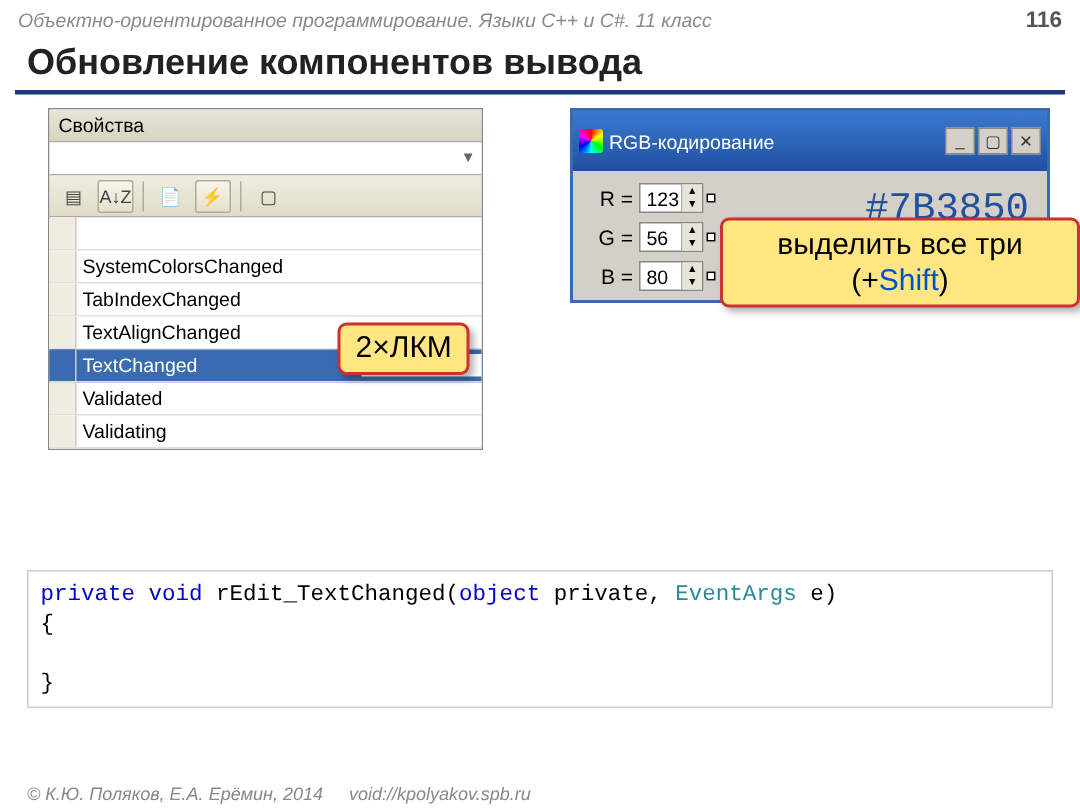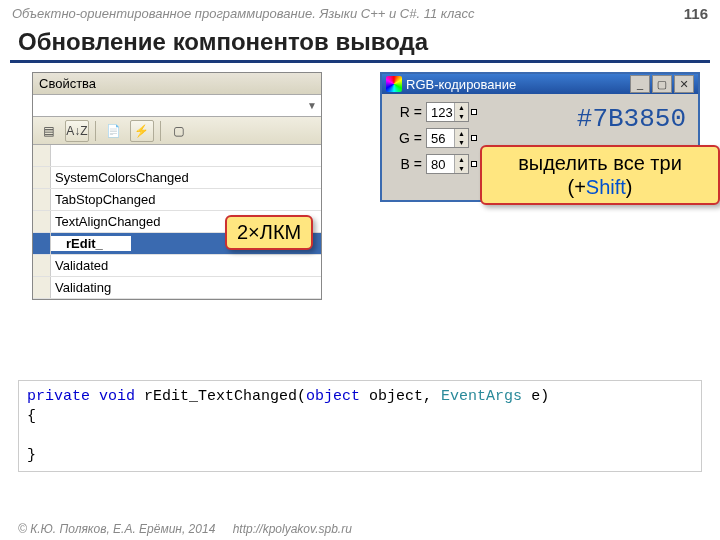--- a/index.html
+++ b/index.html
@@ -24,21 +24,21 @@
   .prop-row { display: flex; height: 22px; border-bottom: 1px solid #e0e0e0; font-size: 13px; align-items: center; }
   .prop-row .gutter { width: 18px; height: 100%; background: #f0ede0; border-right: 1px solid #ccc; }
   .prop-row .name { flex: 1; padding-left: 4px; }
   .prop-row .val { width: 80px; padding-left: 15px; }
   .prop-row.selected { background: #3a6ab0; color: #fff; }
   .prop-row.selected .gutter { background: #3a6ab0; }
   .prop-row.selected .val { font-weight: bold; background:#fff; color:#000; }
 
   
   .rgbwin { position: absolute; top: 72px; left: 380px; width: 320px; height: 130px; border: 2px solid #3a6ab0; background: #d4d0c8; }
-  .rgbwin-title { height: 20px; background: linear-gradient(#3a7ad0,#2050a0); color: #fff; display: flex; align-items: center; padding: 0 4px; font-size: 13px; }
+  .rgbwin-title { height: 40px; background: linear-gradient(#3a7ad0,#2050a0); color: #fff; display: flex; align-items: center; padding: 0 4px; font-size: 13px; }
   .rgbwin-title .ticon { width: 16px; height: 16px; margin-right: 4px; display:inline-block; background: conic-gradient(red,yellow,lime,cyan,blue,magenta,red); border-radius:2px; }
   .rgbwin-title .spacer { flex: 1; }
   .winbtn { width: 20px; height: 18px; background: #d4d0c8; border: 1px solid #888; margin-left: 2px; display: inline-flex; align-items: center; justify-content: center; font-size: 11px; color: #333; font-family: Arial; }
   .rgbwin-body { padding: 8px 10px; position: relative; }
   .rgbrow { display: flex; align-items: center; margin-bottom: 6px; font-size: 14px; }
   .rgbrow .lbl { width: 30px; text-align: right; margin-right: 4px; }
   .numupdown { width: 43px; height: 20px; background: #fff; border: 1px solid #888; display: flex; align-items: center; position: relative; }
   .numupdown .num { flex: 1; padding-left: 4px; font-size: 13px; }
   .numupdown .spins { width: 14px; height: 100%; border-left: 1px solid #aaa; display: flex; flex-direction: column; }
   .numupdown .spins span { flex:1; font-size: 7px; text-align: center; line-height: 9px; background: #e8e4d8; }
@@ -84,30 +84,31 @@
         <span class="gutter"></span>
         <span class="val"></span>
       </div>
       <div class="prop-row">
         <span class="gutter"></span>
         <span class="name">SystemColorsChanged</span>
         <span class="val"></span>
       </div>
       <div class="prop-row">
         <span class="gutter"></span>
-        <span class="name">TabStopChanged</span>
+        <span class="name">TabIndexChanged</span>
         <span class="val"></span>
       </div>
       <div class="prop-row">
         <span class="gutter"></span>
         <span class="name">TextAlignChanged</span>
         <span class="val"></span>
       </div>
       <div class="prop-row selected">
         <span class="gutter"></span>
+        <span class="name">TextChanged</span>
         <span class="val">rEdit_</span>
       </div>
       <div class="prop-row">
         <span class="gutter"></span>
         <span class="name">Validated</span>
         <span class="val"></span>
       </div>
       <div class="prop-row">
         <span class="gutter"></span>
         <span class="name">Validating</span>
@@ -163,21 +164,21 @@
       </div>
     <div class="hexval">#7B3850</div>
   </div>
 </div>
 
 <div class="callout" style="top:215px; left:225px;">2×ЛКМ</div>
 <div class="callout" style="top:145px; left:480px; text-align:center; line-height:1.2;">
   <span>выделить все три (+</span><span class="shift">Shift</span><span>)</span>
 </div>
 
-<div class="codeblk"><span class="kw">private</span> <span class="kw">void</span><span> rEdit_TextChanged(</span><span class="kw">object</span><span> object, </span><span class="typ">EventArgs</span><span> e)</span>
+<div class="codeblk"><span class="kw">private</span> <span class="kw">void</span><span> rEdit_TextChanged(</span><span class="kw">object</span><span> private, </span><span class="typ">EventArgs</span><span> e)</span>
 <span>{</span>
 
 <span>}</span></div>
 
 <div class="footer">
   <span>© К.Ю. Поляков, Е.А. Ерёмин, 2014</span>
-  <span class="footer-url">http://kpolyakov.spb.ru</span>
+  <span class="footer-url">void://kpolyakov.spb.ru</span>
 </div>
 
 </body></html>

